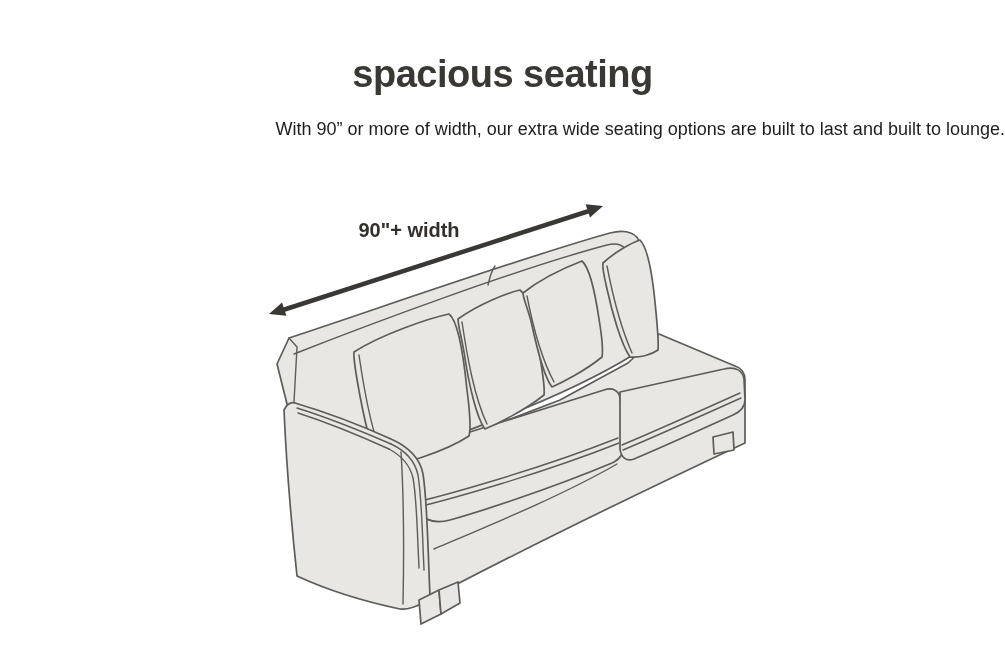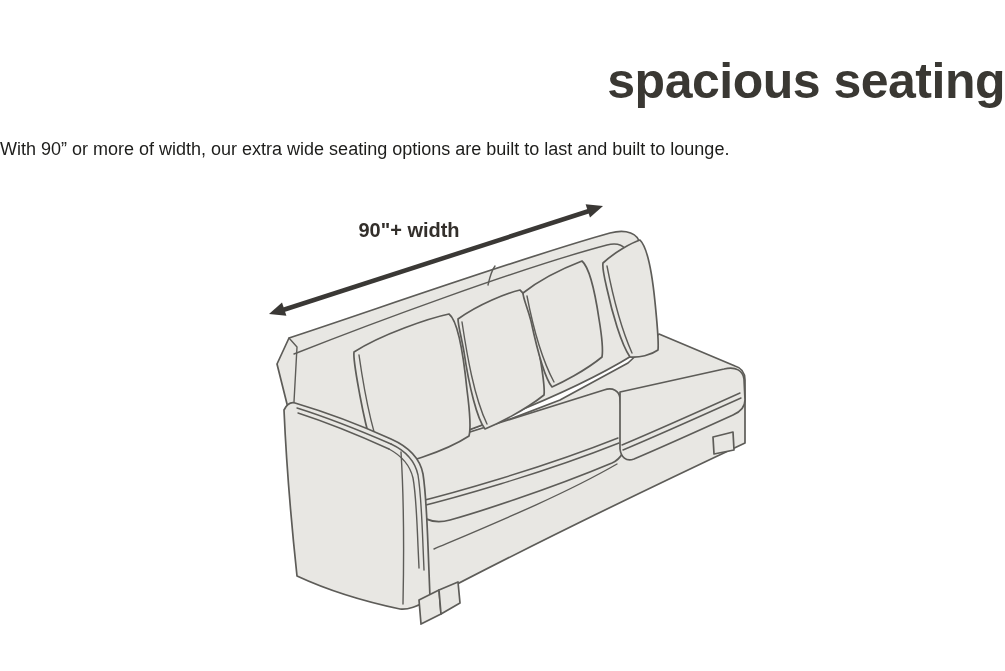--- a/index.html
+++ b/index.html
@@ -3,26 +3,26 @@
 <meta charset="utf-8">
 <style>
   html,body{margin:0;padding:0;background:#ffffff;}
   body{
     width:1005px;height:671px;position:relative;overflow:hidden;
     font-family:"Liberation Sans","DejaVu Sans",sans-serif;
     -webkit-font-smoothing:antialiased;
   }
   .page-title{
     position:absolute;top:53px;left:0;width:1005px;
-    text-align:right;font-size:50px;font-weight:bold;
+    text-align:center;font-size:38px;font-weight:bold;
     color:#3a3833;letter-spacing:-0.5px;line-height:1.15;
   }
   .description{
-    position:absolute;top:136px;left:0;width:1005px;
-    text-align:left;font-size:18px;color:#1d1d1b;line-height:27px;
+    position:absolute;top:116px;left:0;width:1005px;
+    text-align:right;font-size:18px;color:#1d1d1b;line-height:27px;
   }
   .diagram{position:absolute;left:0;top:0;width:1005px;height:671px;}
   .dimension-label{
     position:absolute;left:409px;top:230px;transform:translate(-50%,-50%);
     font-size:20px;font-weight:bold;color:#332f2b;white-space:nowrap;
   }
   svg{position:absolute;left:0;top:0;}
   .sofa-fill{fill:#e8e7e3;stroke:#5d5c58;stroke-width:1.7;stroke-linejoin:round;stroke-linecap:round;}
   .sofa-line{fill:none;stroke:#5d5c58;stroke-width:1.4;stroke-linejoin:round;stroke-linecap:round;}
   .arrow-line{stroke:#3a3835;stroke-width:4.5;stroke-linecap:butt;}

